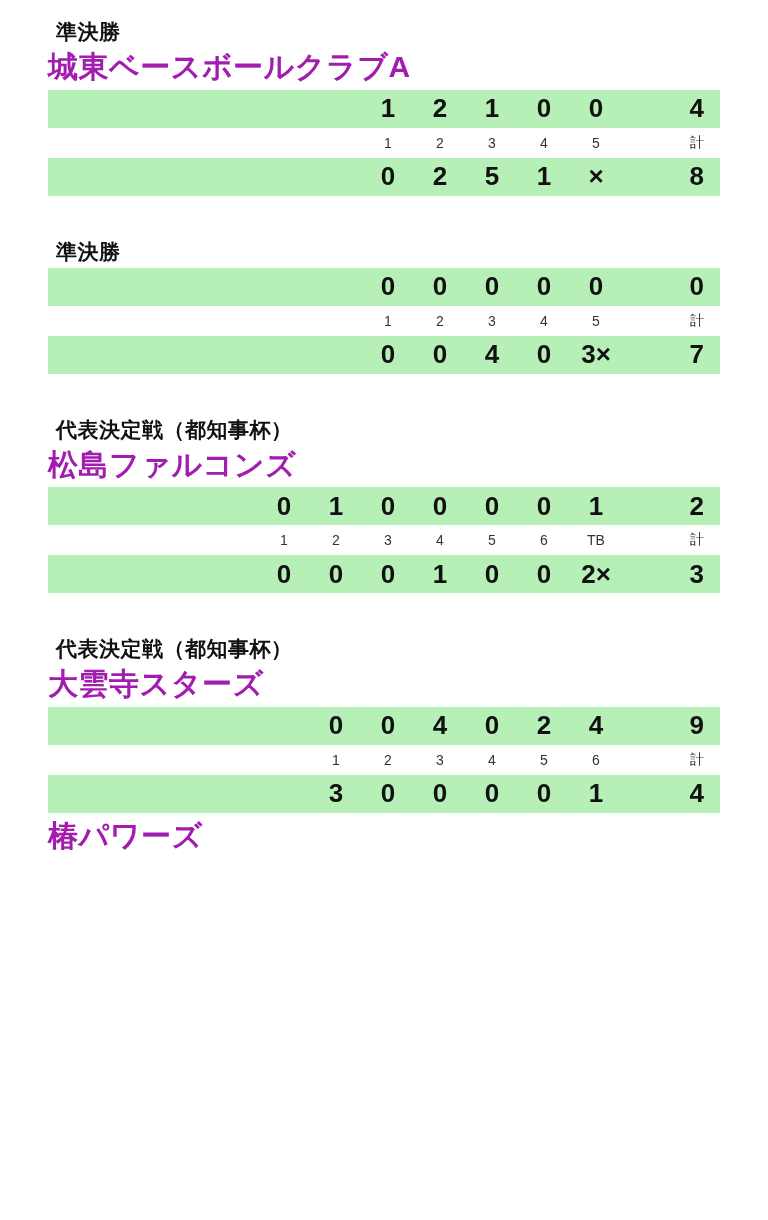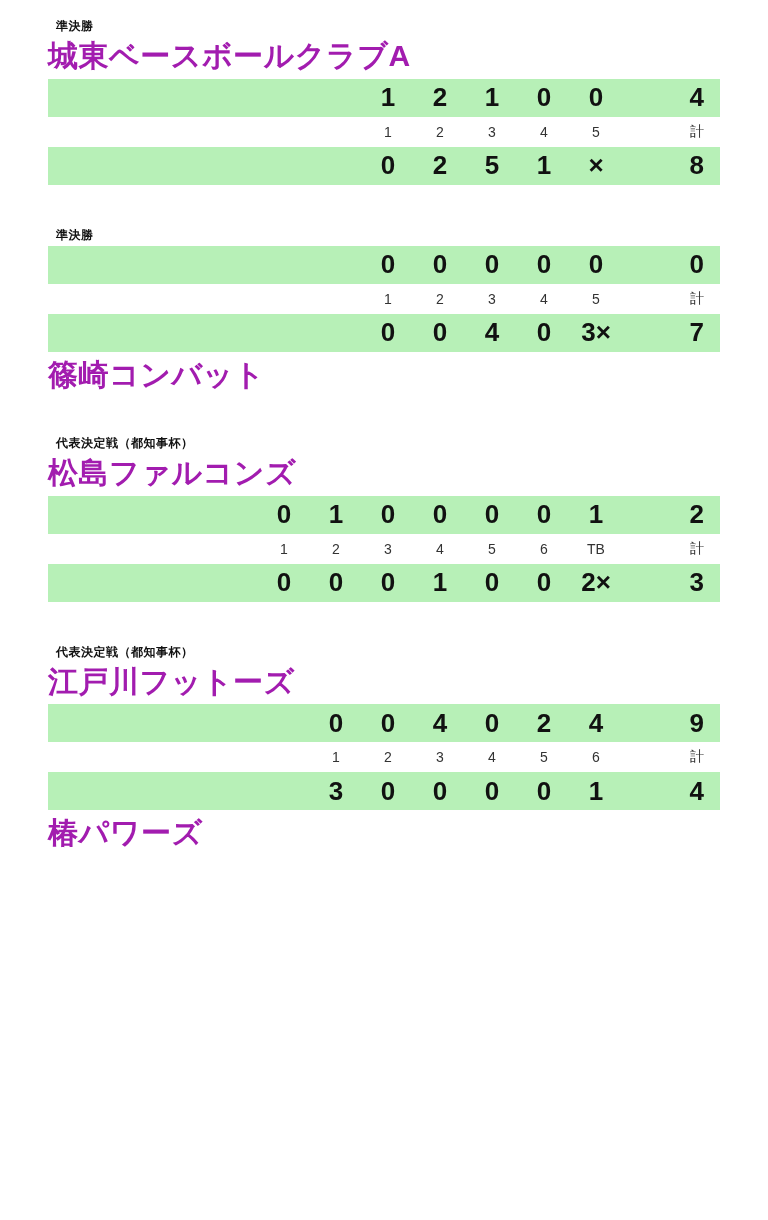--- a/index.html
+++ b/index.html
@@ -19,21 +19,21 @@
     height: 1220px;
     position: relative;
     padding-top: 18px;
     box-sizing: border-box;
   }
   .game {
     margin: 0 0 42px 0;
     padding: 0 48px 0 48px;
   }
   .round-label {
-    font-size: 12px;
+    font-size: 21px;
     font-weight: 700;
     letter-spacing: 0.5px;
     margin: 0 0 2px 8px;
     color: #111;
   }
   .team-name {
     font-size: 30px;
     font-weight: 700;
     letter-spacing: 0.5px;
     line-height: 1.25;
@@ -158,21 +158,20 @@
     <div class="score-row">
       <div class="cells">
         <div class="cell">0</div>
         <div class="cell">0</div>
         <div class="cell">4</div>
         <div class="cell">0</div>
         <div class="cell">3×</div>
       </div>
       <div class="total">7</div>
     </div>
-    <div class="team-name bottom">篠崎コンバット</div>
   </div>
 
   <div class="game">
     <div class="round-label">代表決定戦（都知事杯）</div>
     <div class="team-name">松島ファルコンズ</div>
     <div class="score-row">
       <div class="cells">
         <div class="cell">0</div>
         <div class="cell">1</div>
         <div class="cell">0</div>
@@ -204,21 +203,21 @@
         <div class="cell">0</div>
         <div class="cell">0</div>
         <div class="cell">2×</div>
       </div>
       <div class="total">3</div>
     </div>
   </div>
 
   <div class="game">
     <div class="round-label">代表決定戦（都知事杯）</div>
-    <div class="team-name">江戸川フットーズ</div>
+    <div class="team-name">大雲寺スターズ</div>
     <div class="score-row">
       <div class="cells">
         <div class="cell">0</div>
         <div class="cell">0</div>
         <div class="cell">4</div>
         <div class="cell">0</div>
         <div class="cell">2</div>
         <div class="cell">4</div>
       </div>
       <div class="total">9</div>

